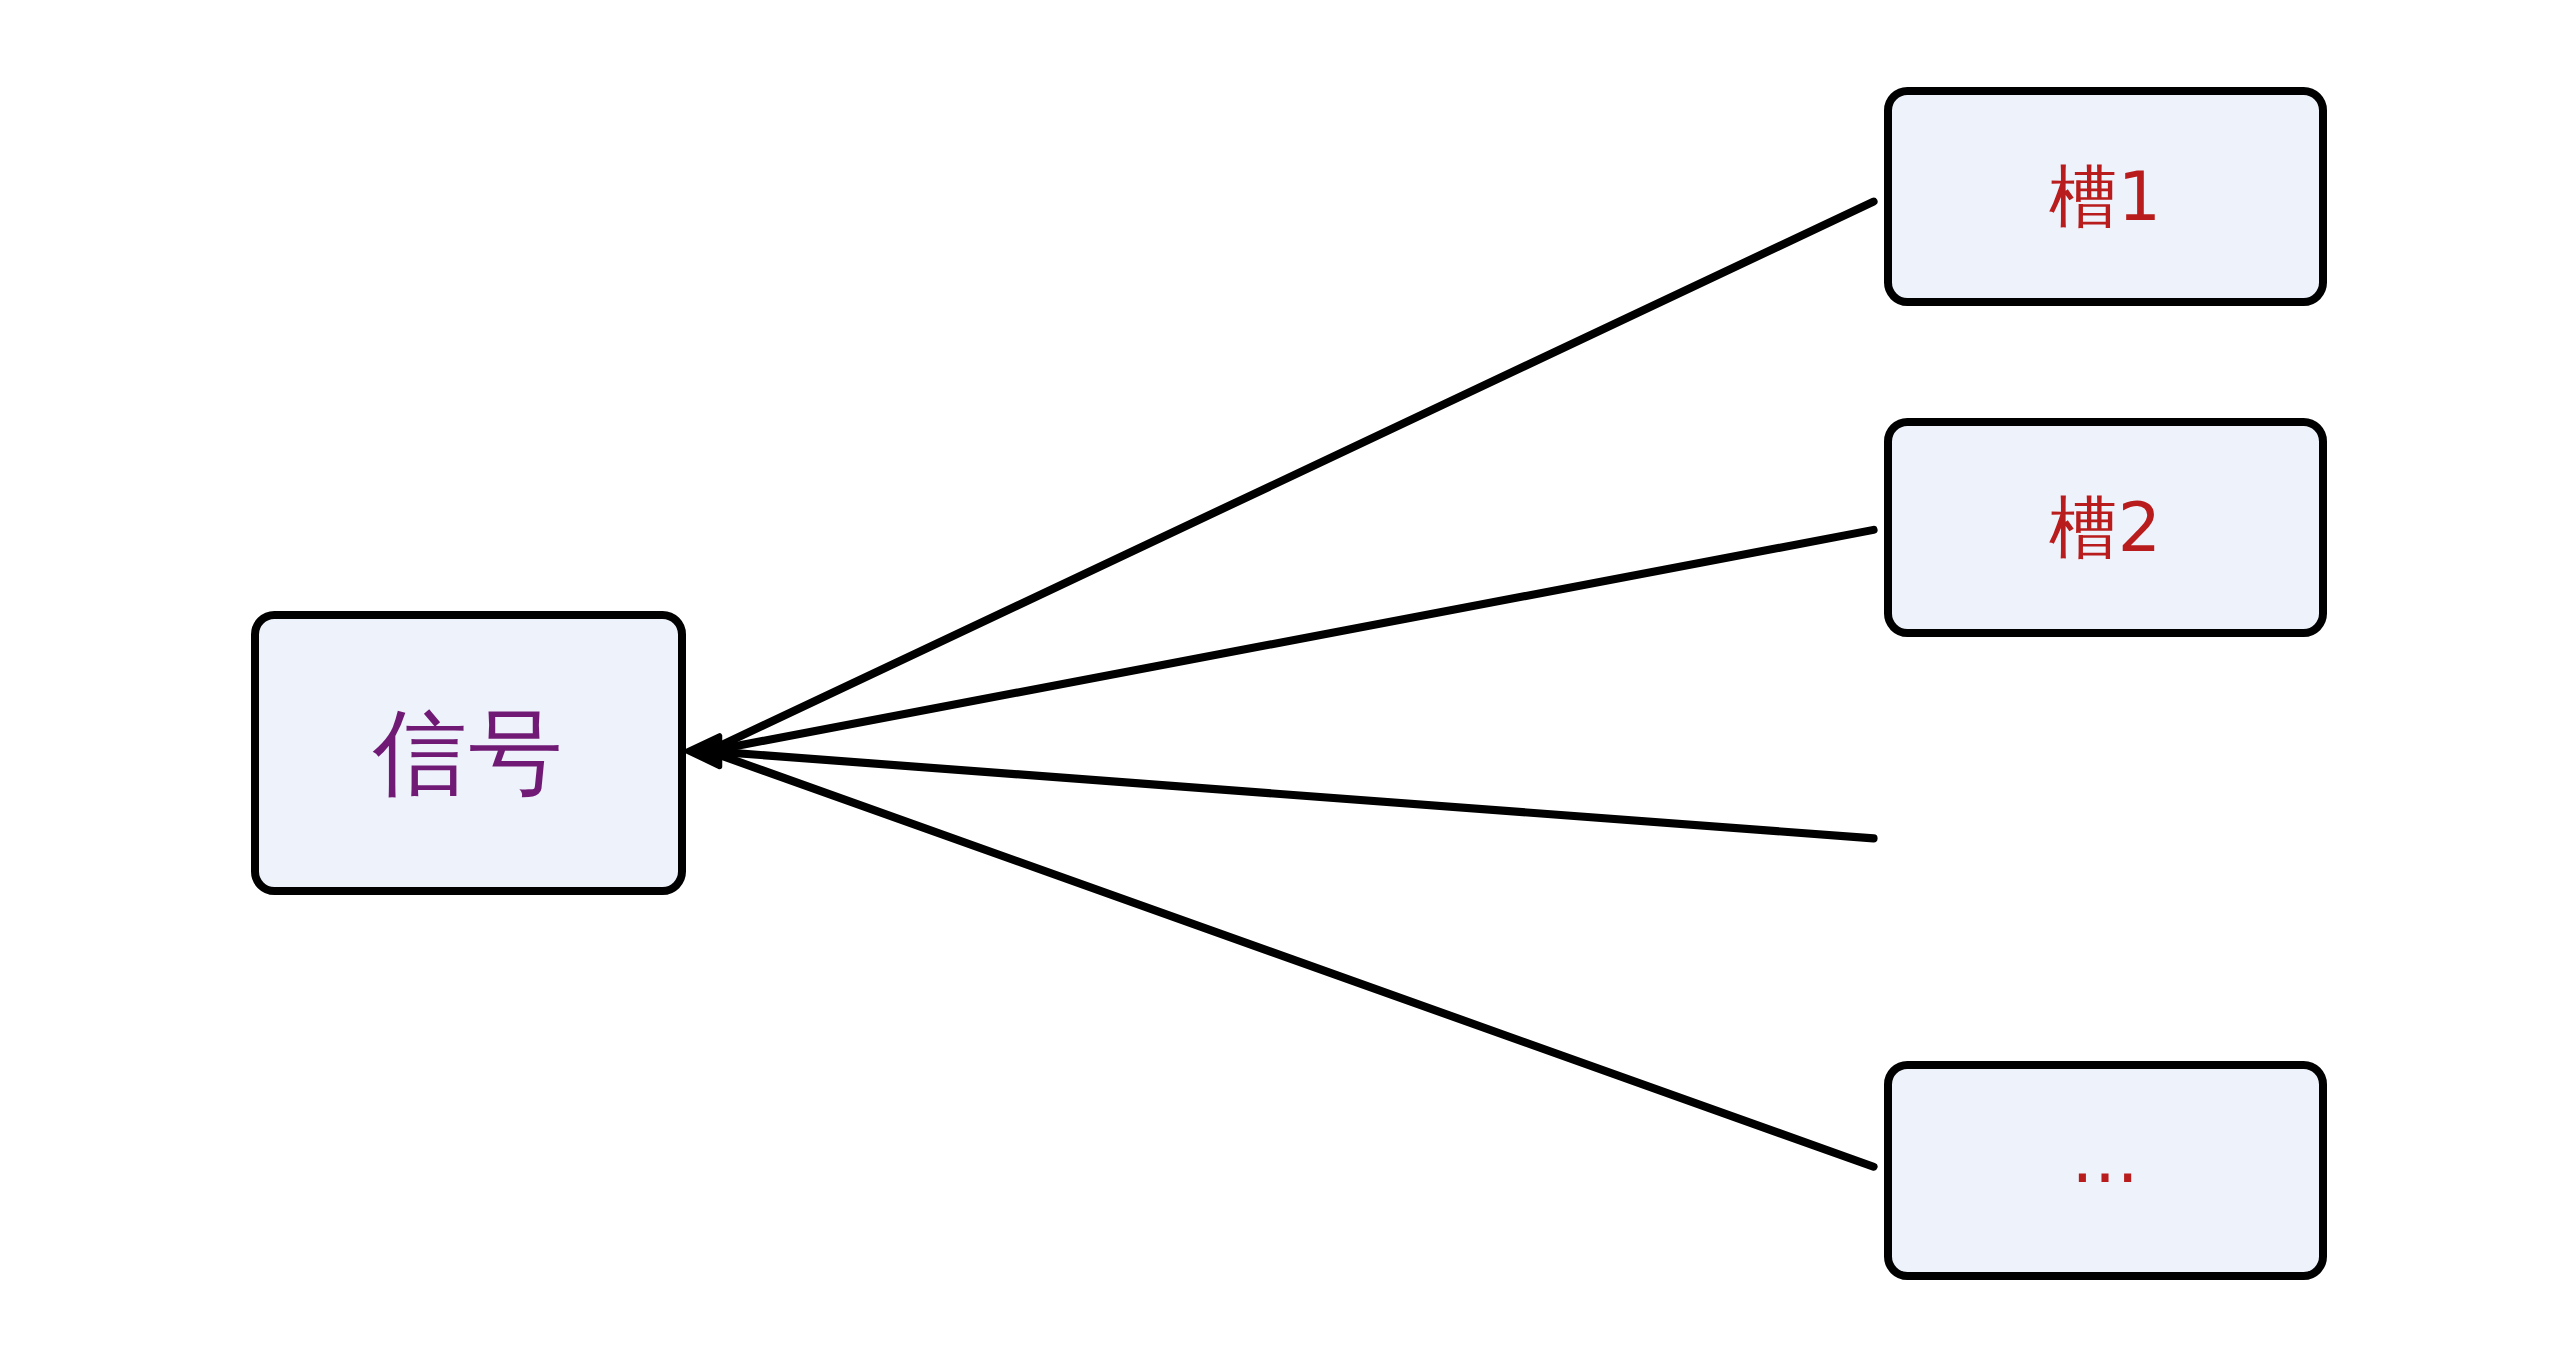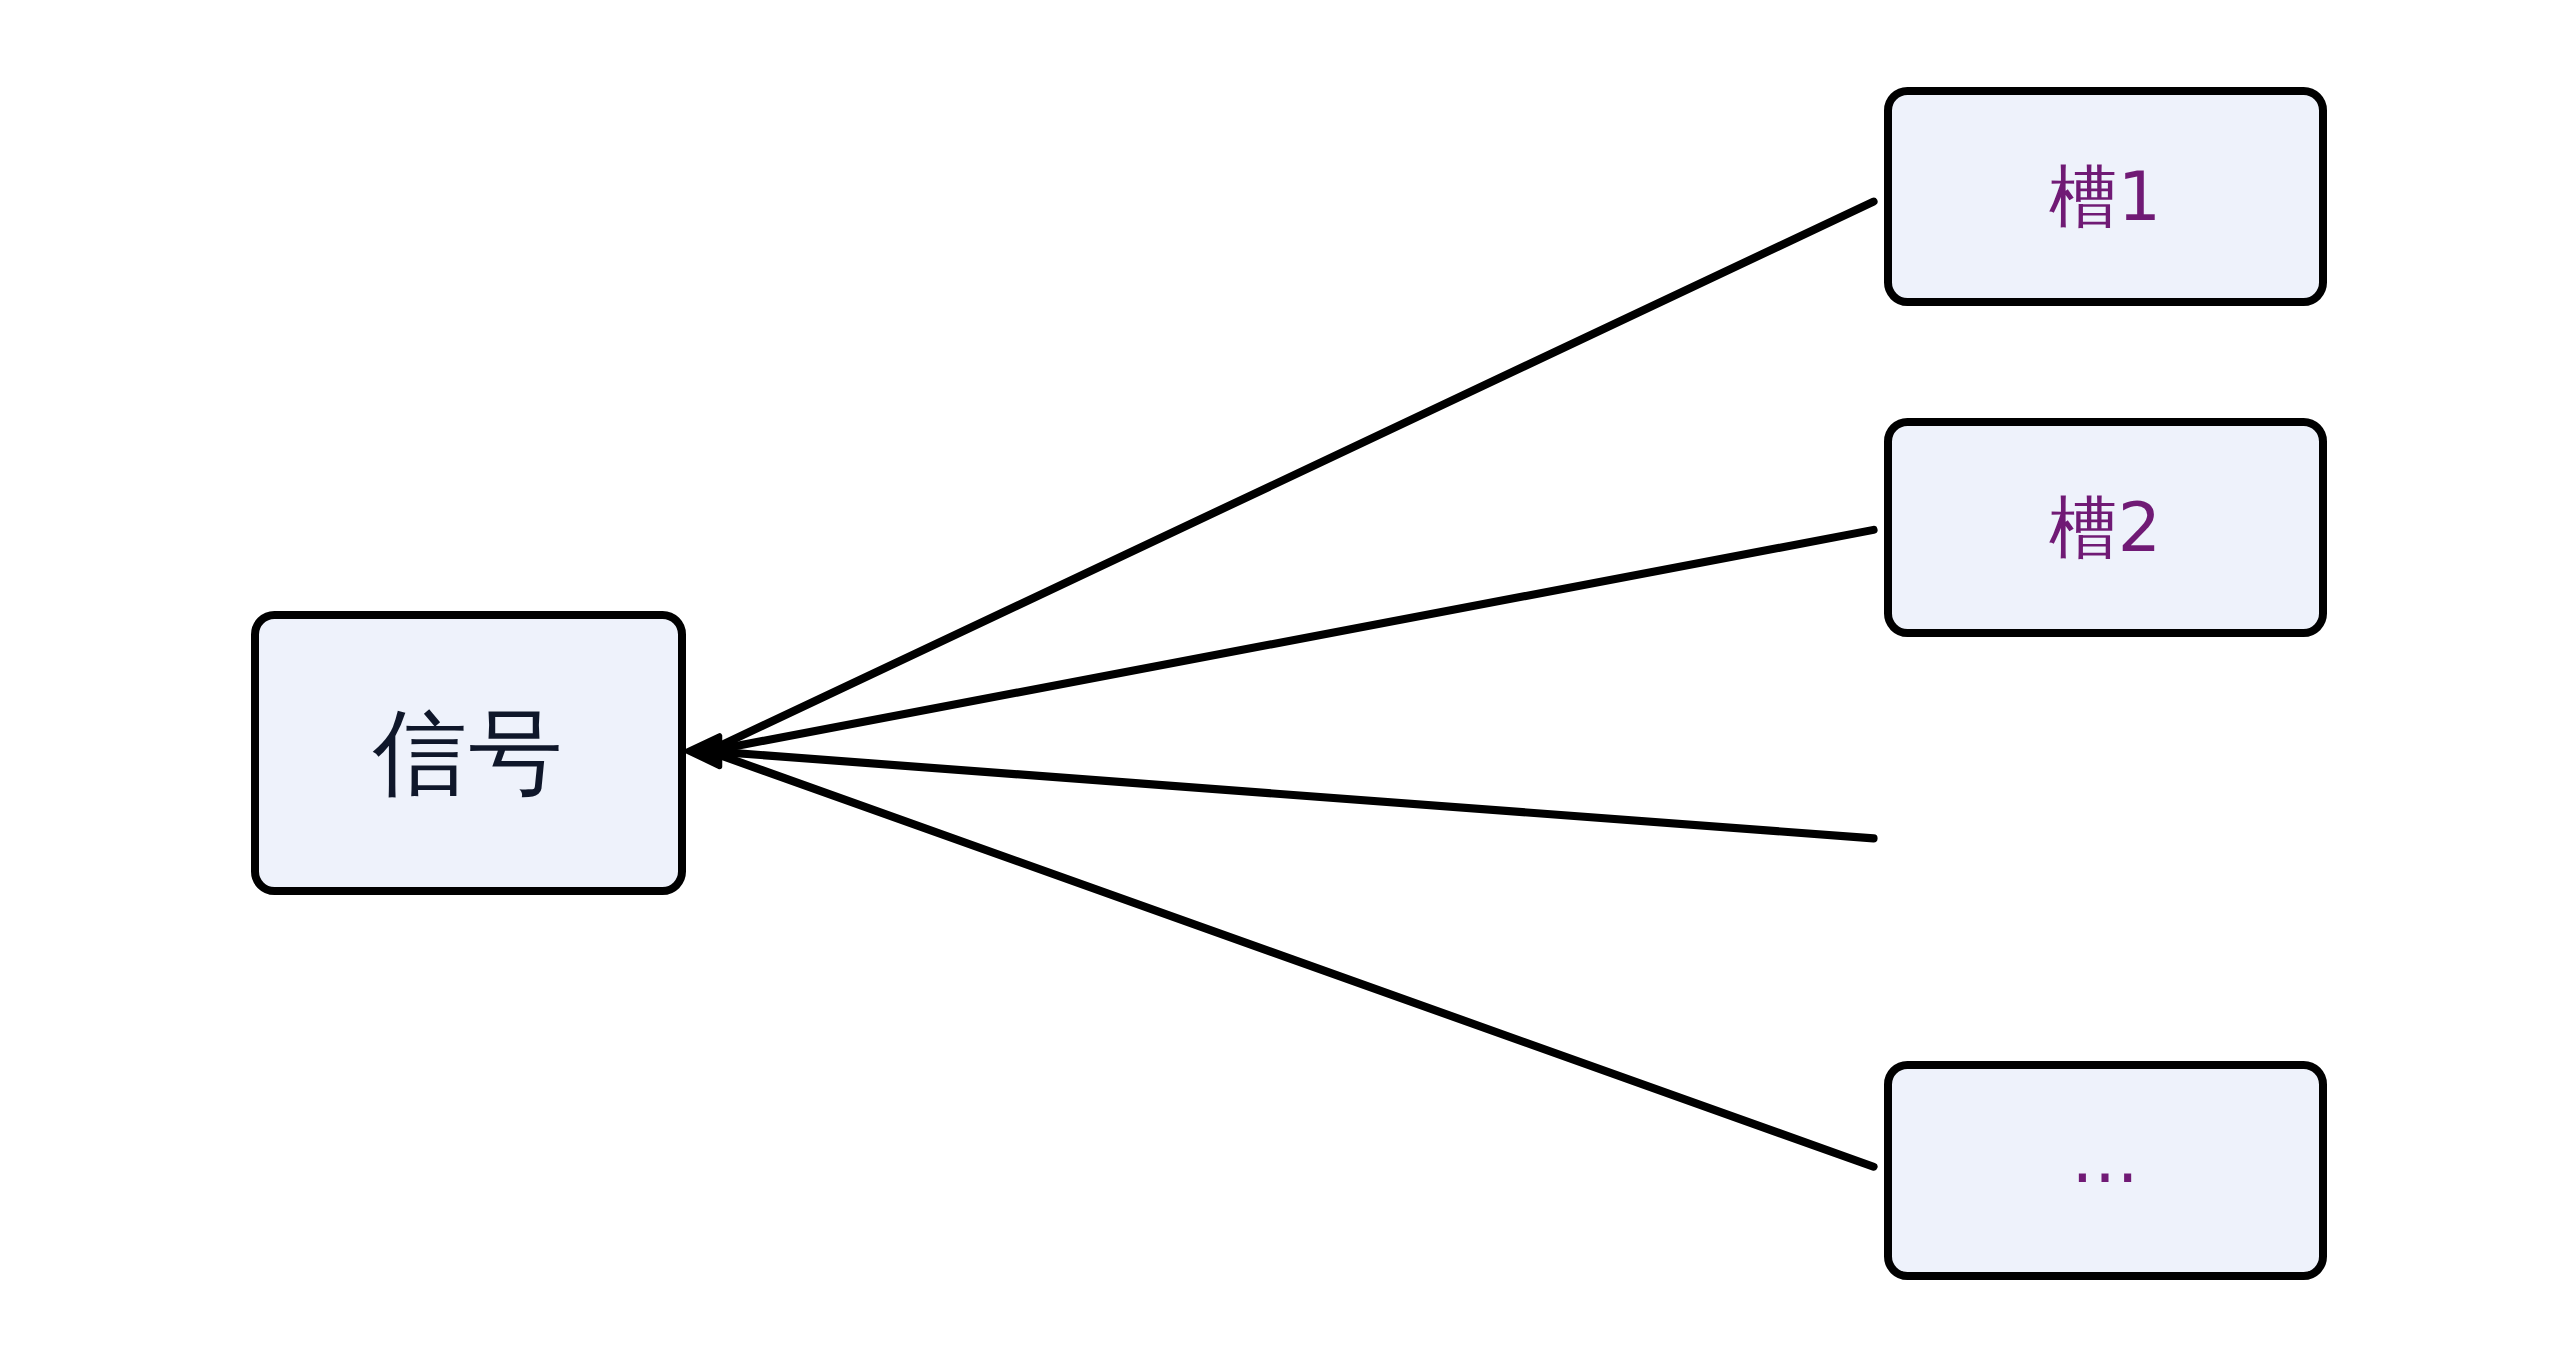--- a/index.html
+++ b/index.html
@@ -42,33 +42,33 @@
     user-select: none;
   }
   
   #node-source {
     left: 251px;
     top: 611px;
     width: 435px;
     height: 284px;
   }
   #node-source .node-label {
-    color: #0f172a;
+    color: #701a75;
     font-size: 94px;
     letter-spacing: 1.8px;
     font-family: Liberation Serif, serif;
   }
   
   .node-target {
     left: 1884px;
     width: 443px;
     height: 219px;
   }
   .node-target .node-label {
-    color: #701a75;
+    color: #b91c1c;
     font-size: 68px;
     letter-spacing: 0.9px;
   }
   #node-slot-1 { top: 87px; }
   #node-slot-2 { top: 418px; align-items: center; }
   #node-slot-3 { top: 730px; }
   #node-slot-more { top: 1061px; }
   #node-slot-more .node-label {
     font-size: 68px;
     line-height: 0.5;

